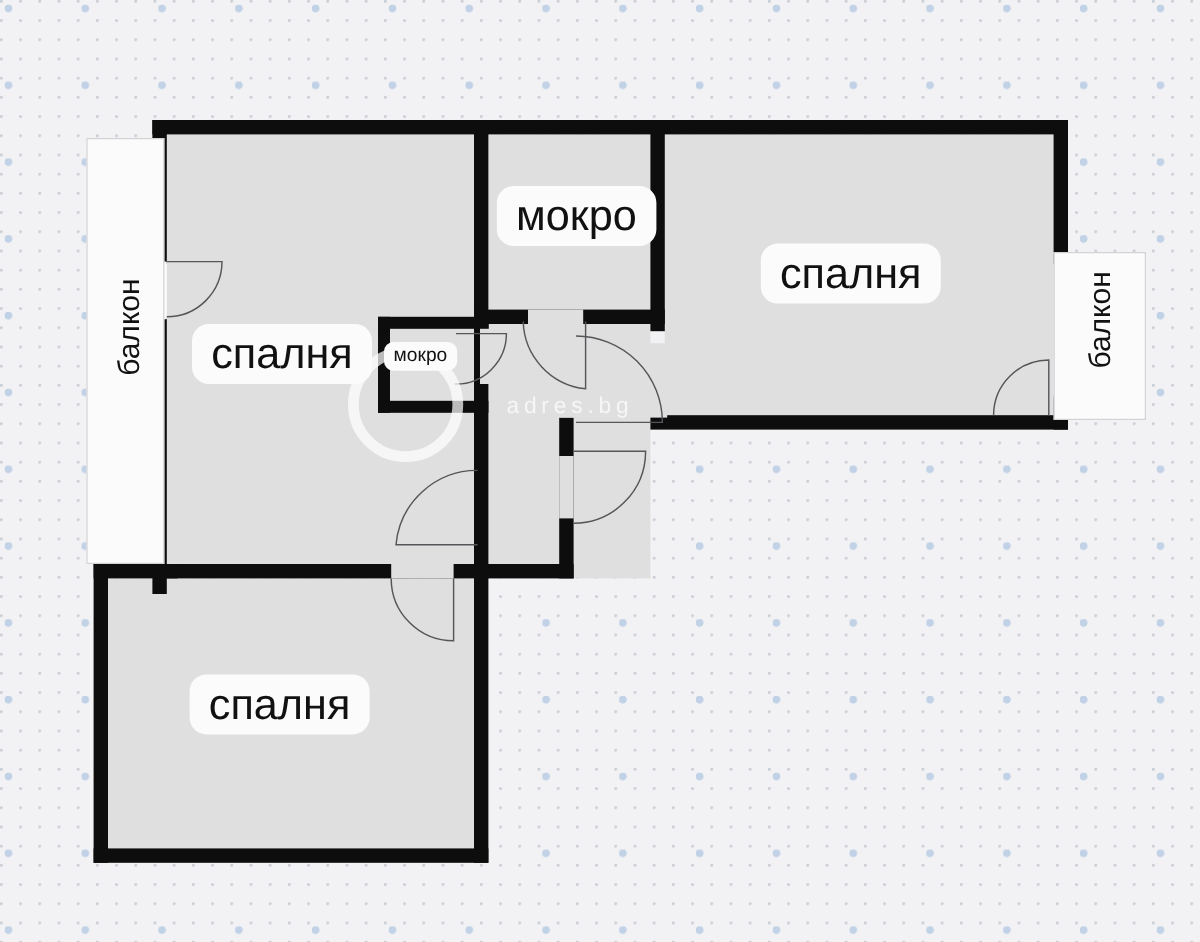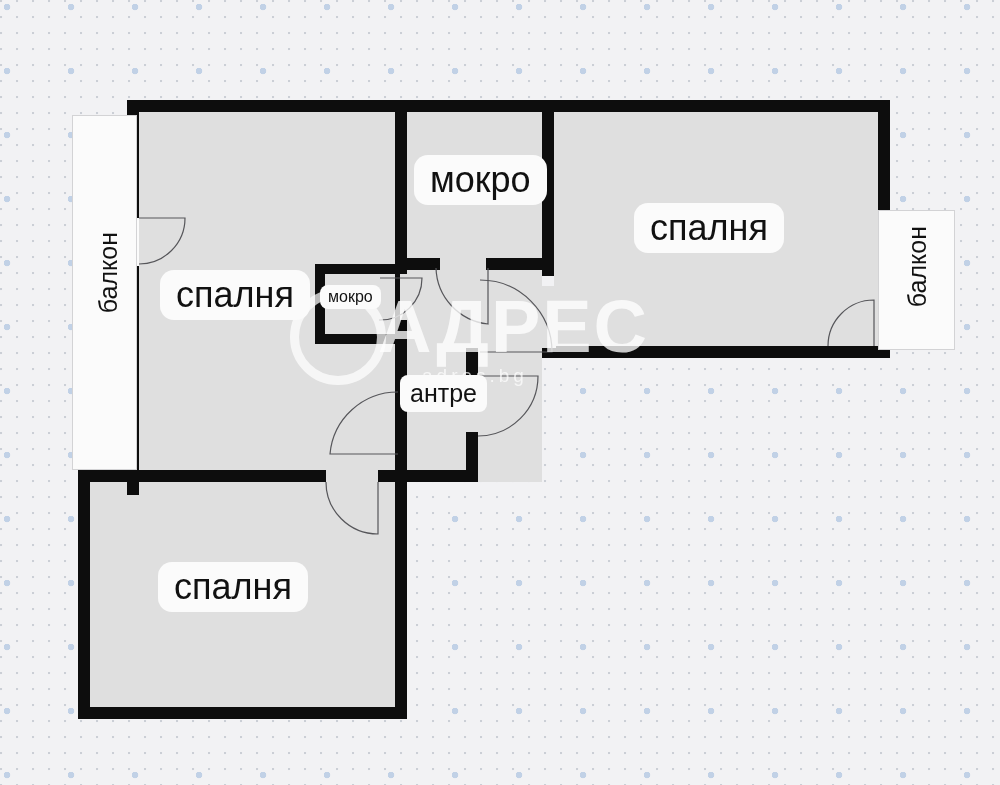--- a/index.html
+++ b/index.html
@@ -197,35 +197,33 @@
     </div>
 
     <div class="balcony" style="left:72px;top:115px;width:65px;height:355px;"></div>
     <div class="balcony" style="left:878px;top:210px;width:77px;height:140px;"></div>
 
   </div>
 
   <div class="watermark">
     <div class="wm-logo"></div>
     <div class="wm-textwrap">
-      <div class="wm-word">АДРЕС</div>
       <div class="wm-sub">adres.bg</div>
     </div>
   </div>
 
 
   <div class="label lbl-big" style="left:414px;top:155px;">мокро</div>
 
   <div class="label lbl-big" style="left:634px;top:203px;">спалня</div>
 
   <div class="label lbl-big" style="left:160px;top:270px;">спалня</div>
 
   <div class="label lbl-mid" style="left:320px;top:285px;">мокро</div>
 
-  <div class="label lbl-mid" style="left:400px;top:375px;font-size:25px;padding:4px 10px;">антре</div>
 
   <div class="label lbl-big" style="left:158px;top:562px;">спалня</div>
 
   <div class="label lbl-rot" style="left:90px;top:218px;">балкон</div>
 
   <div class="label lbl-rot" style="left:899px;top:212px;">балкон</div>
 
 </div>
 
 </body></html>

